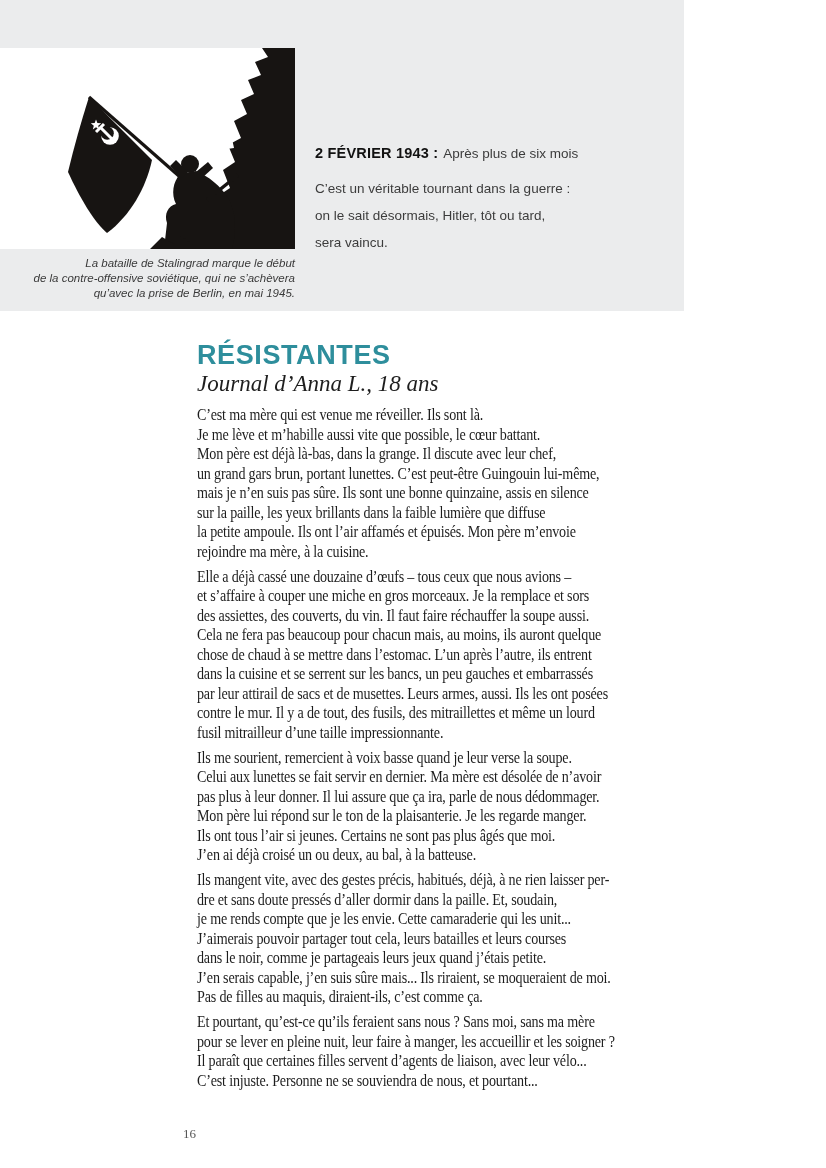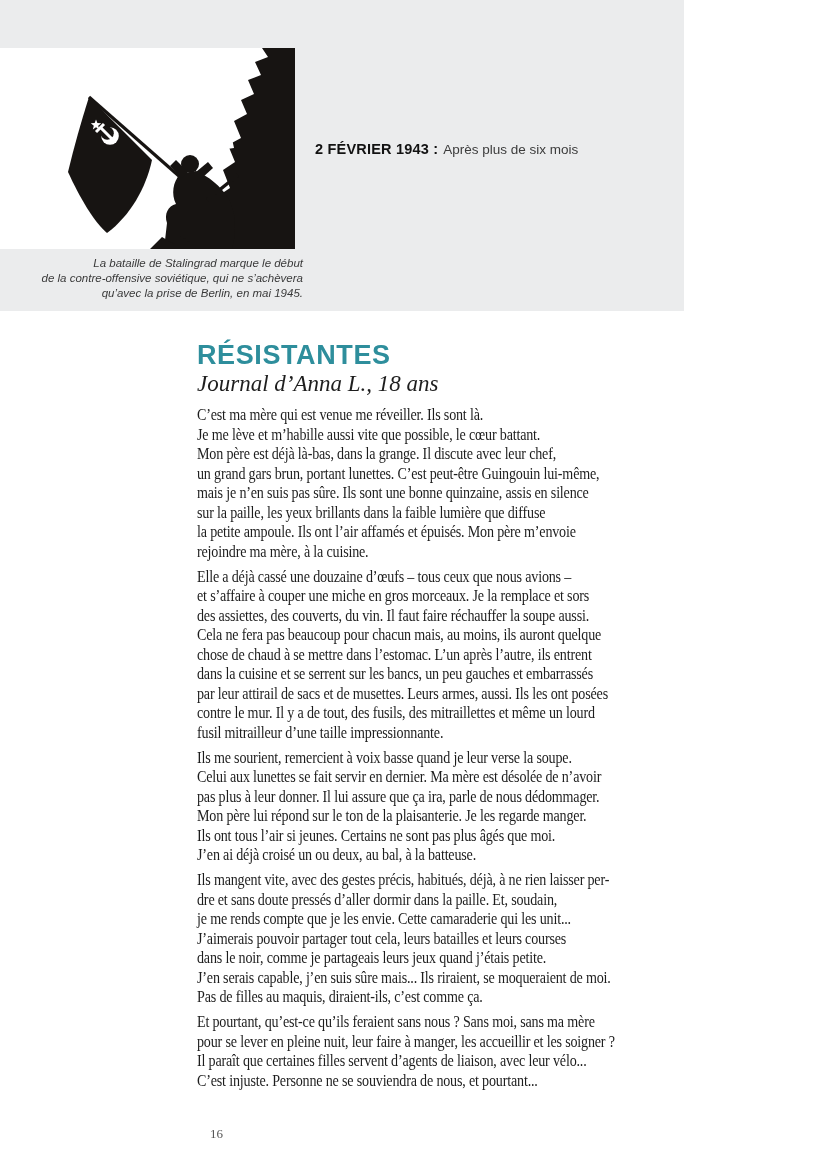--- a/index.html
+++ b/index.html
@@ -13,28 +13,28 @@
   .hero {
     position:absolute; left:0; top:0; width:684px; height:311px;
     background:#ebeced;
   }
   .hero-photo {
     position:absolute; left:0; top:48px; width:295px; height:201px;
     background:#ffffff; overflow:hidden;
   }
   .hero-photo svg { display:block; }
   .hero-caption {
-    position:absolute; left:8px; top:256px; width:295px;
+    position:absolute; left:0; top:256px; width:295px;
     text-align:right; font-style:italic;
     font-size:11.5px; line-height:15px; color:#3a3a3a;
     white-space:pre-line;
   }
   .hero-info {
     position:absolute; left:315px; top:140px; width:345px;
-    font-size:13.5px; line-height:18px; color:#3c3c3c;
+    font-size:13.5px; line-height:27px; color:#3c3c3c;
   }
   .hero-info .date-label {
     font-weight:bold; font-size:14.5px; letter-spacing:0.2px;
     color:#121212; margin-right:5px;
   }
   .hero-info p { white-space:pre-line; }
   .hero-info .para-gap { margin-top:8px; }
 
   
   .article-title {
@@ -52,21 +52,21 @@
     position:absolute; left:197px; top:405px; width:640px;
     font-family:"Liberation Serif", serif;
     font-size:16px; line-height:19.5px; letter-spacing:-0.2px;
     color:#1d1d1d;
     transform:scaleX(0.88); transform-origin:0 0;
   }
   .article-body p { white-space:pre; margin:0 0 5.5px 0; }
 
   
   .page-number {
-    position:absolute; left:210px; top:1126px;
+    position:absolute; left:183px; top:1126px;
     font-family:"Liberation Serif", serif;
     font-size:13px; color:#555555;
   }
 </style>
 </head>
 <body>
 
 <div class="hero">
 
   <div class="hero-photo">
@@ -111,20 +111,23 @@
       <polygon fill="#171412" points="150,201 162,189 174,196 181,188 192,196 196,201"></polygon>
     </svg>
   </div>
 
   <p class="hero-caption">La bataille de Stalingrad marque le début
 de la contre-offensive soviétique, qui ne s’achèvera
 qu’avec la prise de Berlin, en mai 1945.</p>
 
   <div class="hero-info">
     <p><strong class="date-label">2 FÉVRIER 1943 :</strong><span>Après plus de six mois</span></p>
+    <p class="para-gap">C’est un véritable tournant dans la guerre :
+on le sait désormais, Hitler, tôt ou tard,
+sera vaincu.</p>
   </div>
 
 </div>
 
 <h1 class="article-title">RÉSISTANTES</h1>
 
 <p class="article-subtitle">Journal d’Anna L., 18 ans</p>
 
 <div class="article-body">
   <p>C’est ma mère qui est venue me réveiller. Ils sont là.

